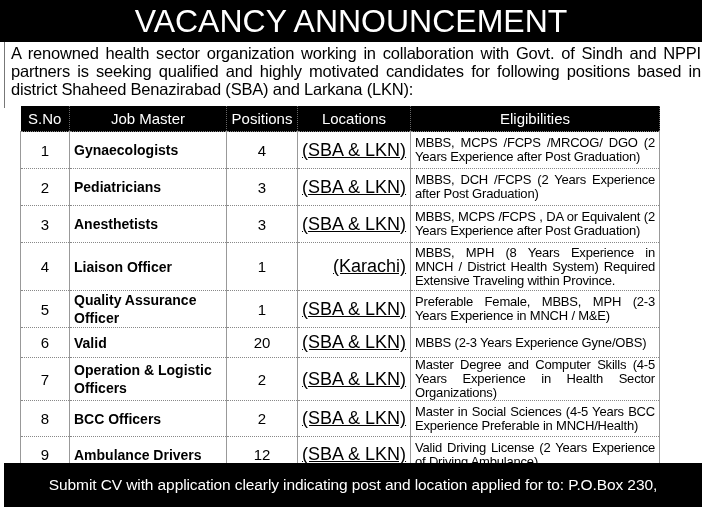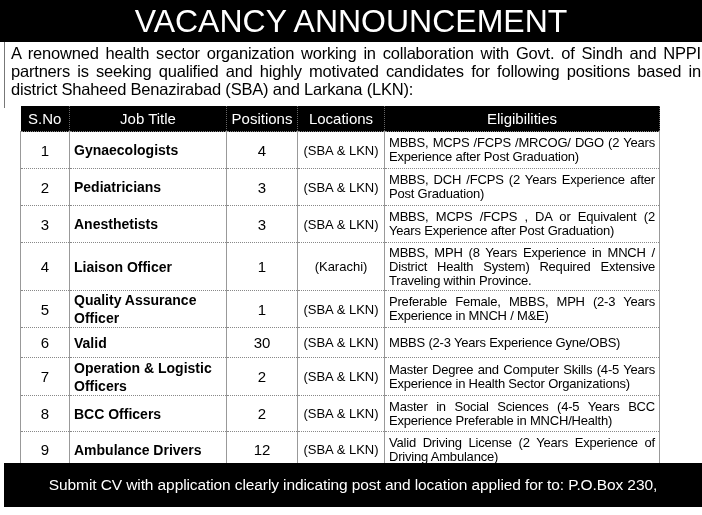--- a/index.html
+++ b/index.html
@@ -14,41 +14,41 @@
            text-align: justify; font-family: "Liberation Sans", sans-serif; letter-spacing: -0.2px; }
   table.vac { position: absolute; left: 20px; top: 106px; width: 640px; border-collapse: collapse;
               font-family: "Liberation Sans", sans-serif; }
   table.vac th { background: #000; color: #fff; font-weight: normal; font-size: 15px; height: 25px;
                  padding: 0; text-align: center; border-right: 1px dotted #666; }
   table.vac td { border: 1px solid #999; border-top: 1px dotted #888; border-bottom: 1px dotted #888;
                  font-size: 14px; padding: 0 4px; vertical-align: middle; }
   table.vac td.sno { text-align: center; width: 40px; font-size: 15px; }
   table.vac td.title { font-weight: bold; width: 148px; line-height: 18px; font-size: 14px; }
   table.vac td.pos { text-align: center; width: 62px; font-size: 15px; }
-  table.vac td.loc { text-align: center; width: 78px; white-space: nowrap; font-size: 13px; }
+  table.vac td.loc { text-align: right; width: 78px; white-space: nowrap; font-size: 18px; text-decoration: underline; }
   table.vac td.elig { text-align: justify; text-align-last: left; line-height: 14px; font-size: 13px;
                       letter-spacing: -0.2px; }
   .footer { position: absolute; left: 4px; top: 463px; width: 698px; height: 44px; background: #000;
             color: #fff; text-align: center; font-size: 15.5px; line-height: 21px; padding-top: 11px;
             box-sizing: border-box; font-family: "Liberation Sans", sans-serif; letter-spacing: -0.1px; }
 </style>
 </head>
 <body>
 
 <div class="title-bar">VACANCY ANNOUNCEMENT</div>
 
 <div class="intro-wrap">
   <div class="intro">A renowned health sector organization working in collaboration with Govt. of Sindh and NPPI partners is seeking qualified and highly motivated candidates for following positions based in district Shaheed Benazirabad (SBA) and Larkana (LKN):</div>
 </div>
 
 <table class="vac">
   <thead>
     <tr>
       <th style="width:48px">S.No</th>
-      <th style="width:156px">Job Title</th>
+      <th style="width:156px">Job Master</th>
       <th style="width:70px">Positions</th>
       <th style="width:86px">Locations</th>
       <th>Eligibilities</th>
     </tr>
   </thead>
   <tbody>
     <tr style="height:37px">
       <td class="sno">1</td>
       <td class="title">Gynaecologists</td>
       <td class="pos">4</td>
@@ -79,21 +79,21 @@
     <tr style="height:37px">
       <td class="sno">5</td>
       <td class="title">Quality Assurance Officer</td>
       <td class="pos">1</td>
       <td class="loc">(SBA &amp; LKN)</td>
       <td class="elig">Preferable Female, MBBS, MPH (2-3 Years Experience in MNCH / M&amp;E)</td>
     </tr>
     <tr style="height:30px">
       <td class="sno">6</td>
       <td class="title">Valid</td>
-      <td class="pos">30</td>
+      <td class="pos">20</td>
       <td class="loc">(SBA &amp; LKN)</td>
       <td class="elig">MBBS (2-3 Years Experience Gyne/OBS)</td>
     </tr>
     <tr style="height:38px">
       <td class="sno">7</td>
       <td class="title">Operation &amp; Logistic Officers</td>
       <td class="pos">2</td>
       <td class="loc">(SBA &amp; LKN)</td>
       <td class="elig">Master Degree and Computer Skills (4-5 Years Experience in Health Sector Organizations)</td>
     </tr>

